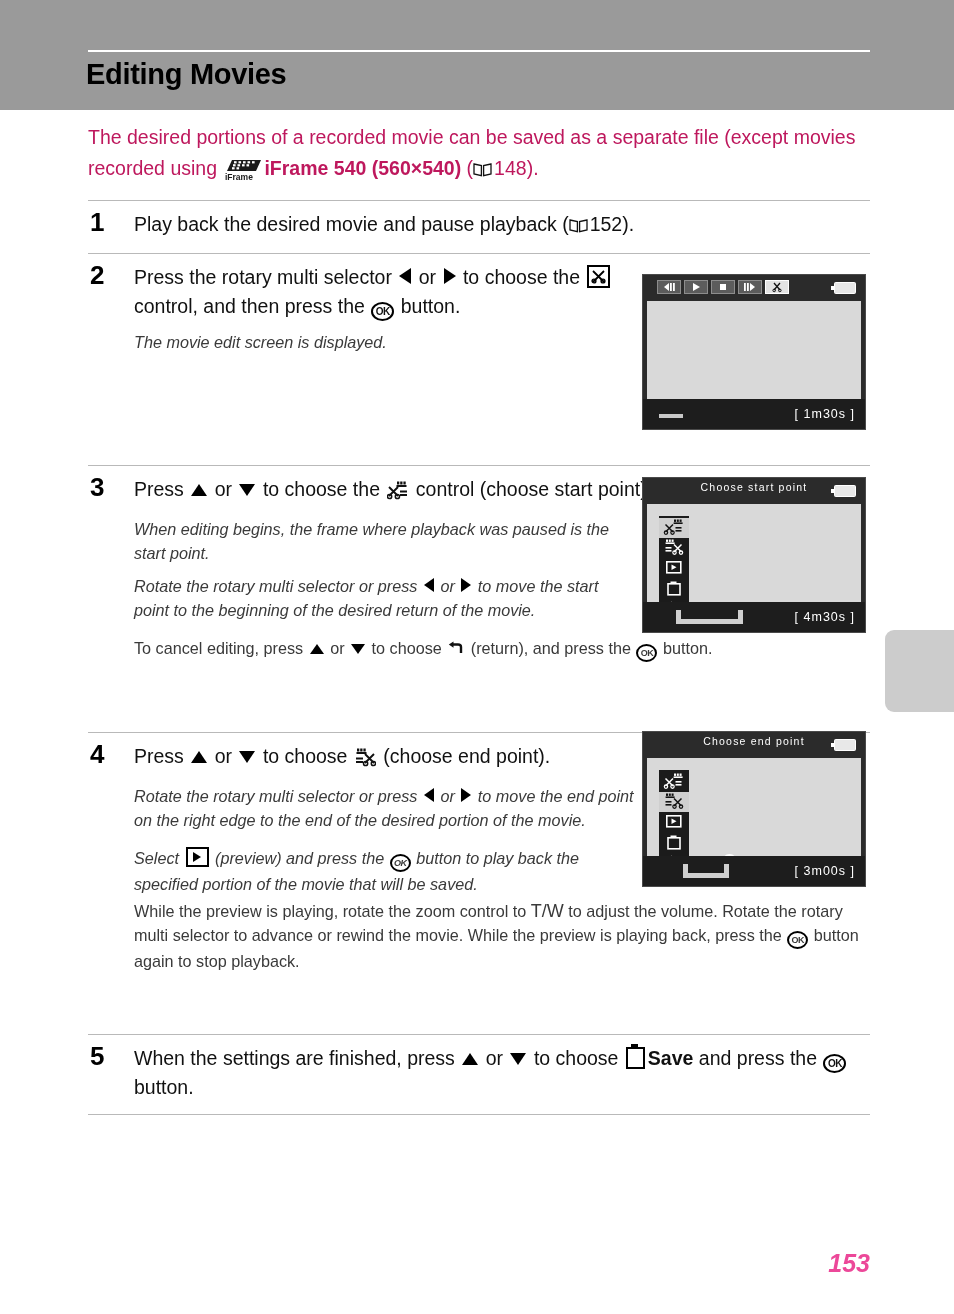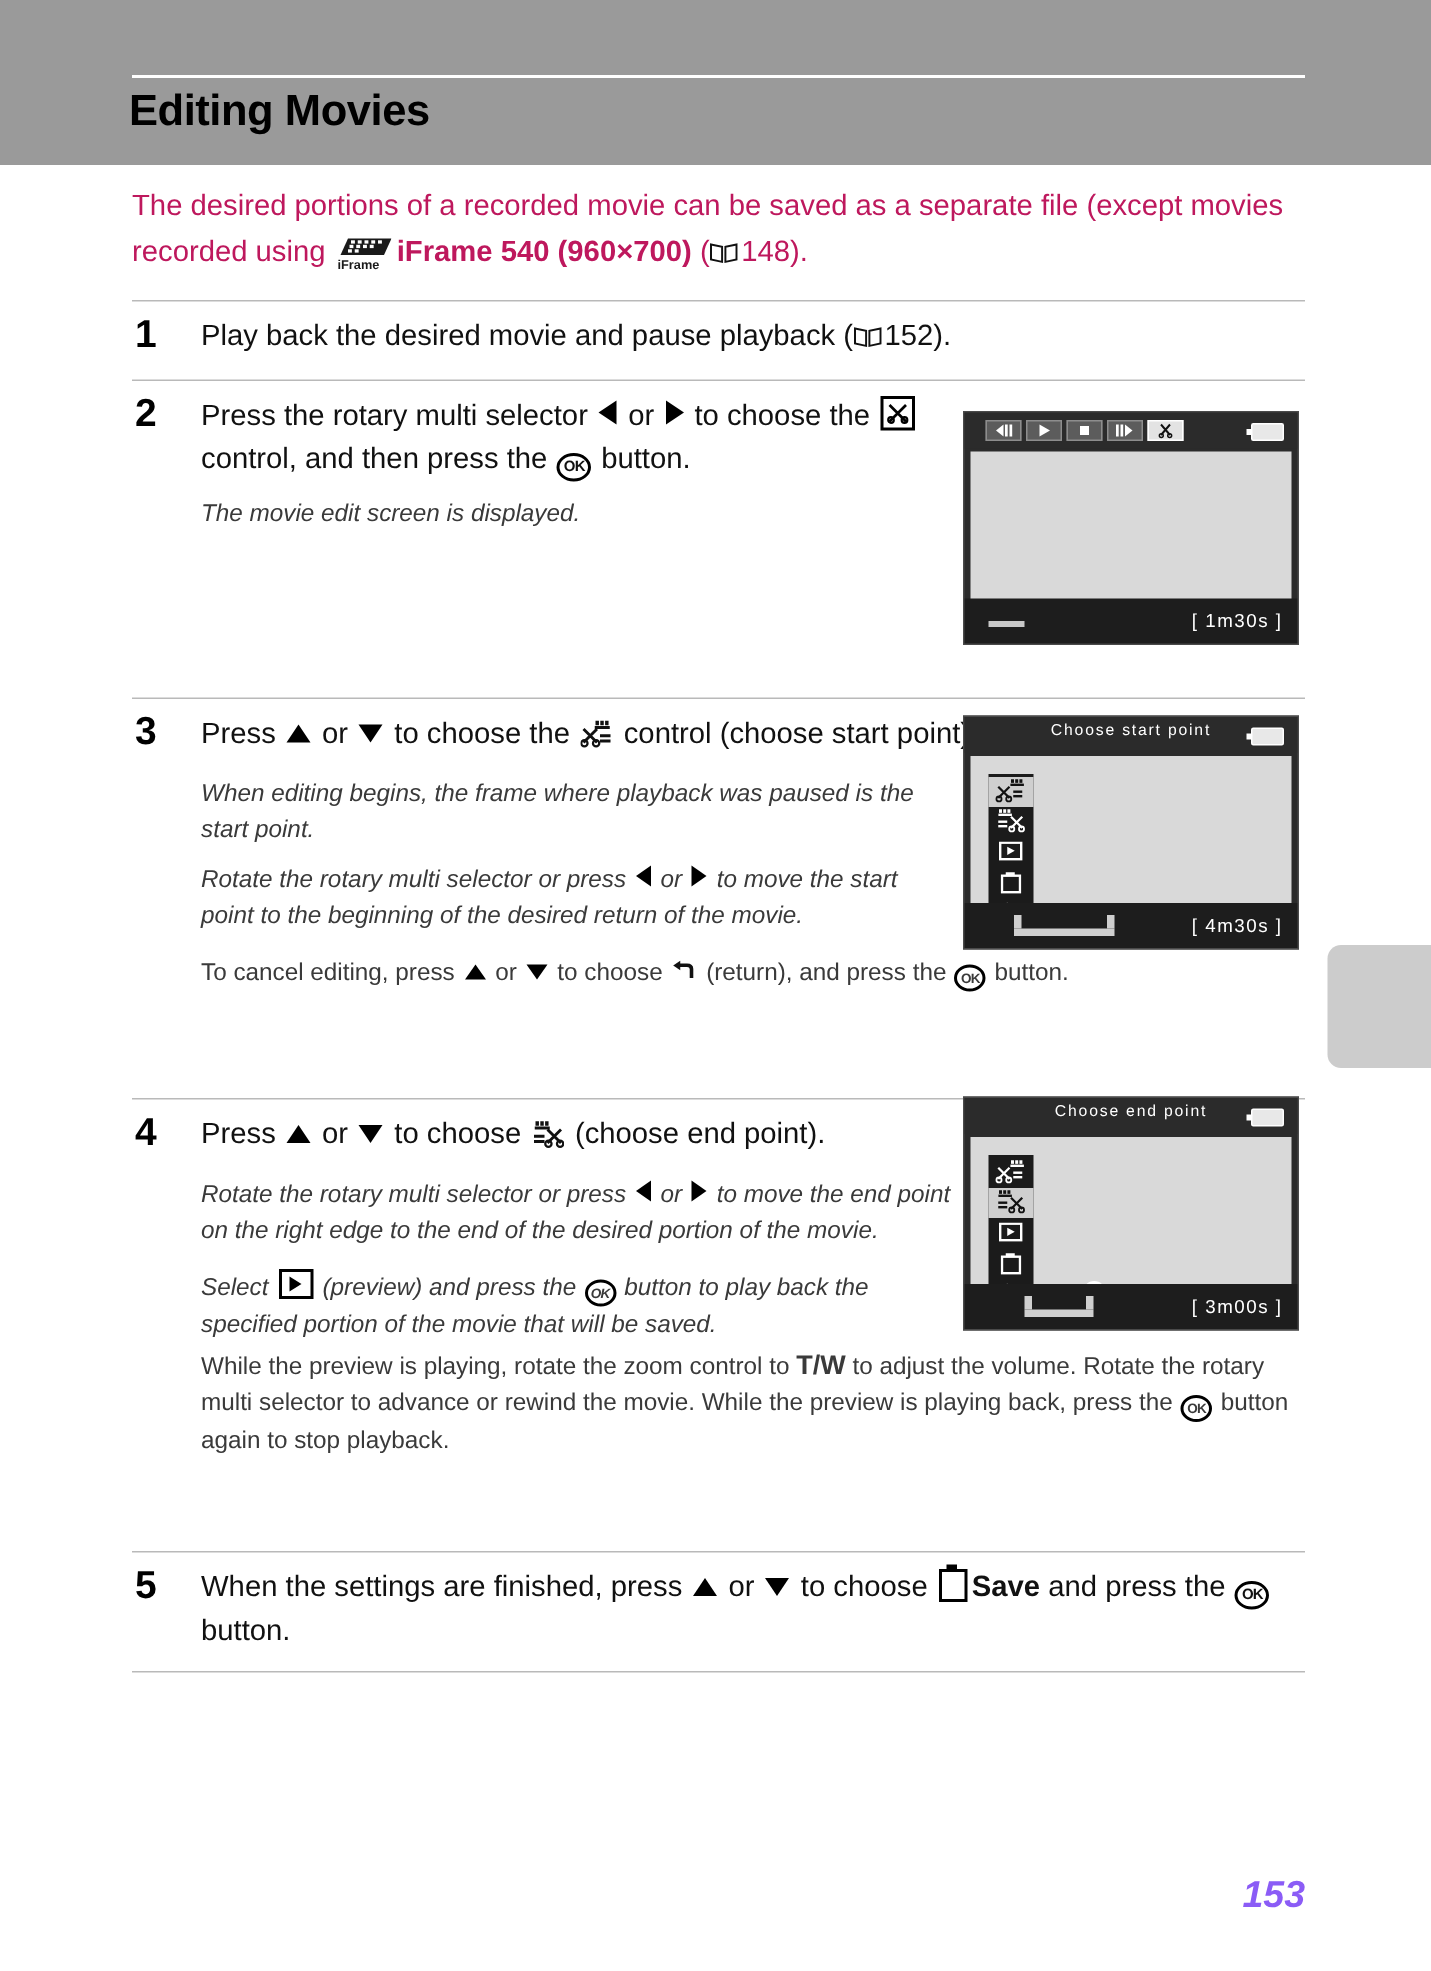--- a/index.html
+++ b/index.html
@@ -92,21 +92,21 @@
   }
   .step-title.narrow { width: 520px; }
   .step-sub {
     font-size: 16.2px;
     line-height: 24px;
     color: #3a3a3a;
     margin-top: 9px;
   }
   .step-sub.narrow { width: 500px; font-style: italic; }
   .step-sub.full { width: 736px; }
-  .step-sub b { font-weight: bold; margin-top: 43px; }
+  .step-sub b { font-weight: normal; margin-top: 43px; }
   .tri-l, .tri-r, .tri-u, .tri-d {
     display: inline-block;
     width: 0; height: 0;
     vertical-align: 0px;
     margin: 0 2px;
   }
   .tri-l { border-top: 8px solid transparent; border-bottom: 8px solid transparent; border-right: 12px solid #000; }
   .tri-r { border-top: 8px solid transparent; border-bottom: 8px solid transparent; border-left: 12px solid #000; }
   .tri-u { border-left: 8px solid transparent; border-right: 8px solid transparent; border-bottom: 12px solid #000; }
   .tri-d { border-left: 8px solid transparent; border-right: 8px solid transparent; border-top: 12px solid #000; }
@@ -320,21 +320,21 @@
   }
 
   
   .page-num {
     position: absolute;
     right: 84px;
     bottom: 36px;
     font-size: 25px;
     font-weight: bold;
     font-style: italic;
-    color: #8b5cf6;
+    color: #ec4899;
   }
 </style>
 </head>
 <body>
 
 <div class="header-band">
   <div class="header-rule"></div>
   <div class="page-title">Editing Movies</div>
 </div>
 
@@ -351,21 +351,21 @@
         <rect x="27" y="2.2" width="2.6" height="2.2"></rect>
         <rect x="8" y="5.2" width="2.6" height="2.2"></rect>
           <rect x="12.5" y="5.2" width="2.6" height="2.2"></rect>
         <rect x="17" y="5.2" width="2.6" height="2.2"></rect>
           <rect x="21.5" y="5.2" width="2.6" height="2.2"></rect>
         <rect x="7" y="8.2" width="2.6" height="2.2"></rect>
           <rect x="11.5" y="8.2" width="2.6" height="2.2"></rect>
       </g>
       <text x="0" y="21" font-family="Liberation Sans, sans-serif" font-size="8.5" font-weight="bold" fill="#1a1a1a">iFrame</text>
     </svg>
-  </span><b>iFrame 540 (960×700)</b> (<span class="bookicon"><svg width="19" height="15" viewBox="0 0 19 15">
+  </span><b>iFrame 540 (560×540)</b> (<span class="bookicon"><svg width="19" height="15" viewBox="0 0 19 15">
         <path d="M1,2 L8.4,3.6 L8.4,13.6 L1,12 Z" fill="none" stroke="#111" stroke-width="1.3"></path>
         <path d="M18,2 L10.6,3.6 L10.6,13.6 L18,12 Z" fill="none" stroke="#111" stroke-width="1.3"></path>
       </svg></span><span>148</span><span>).</span>
 </div>
 
 <div class="steps">
 
   <div class="hrule"></div>
 
   <div class="step">

